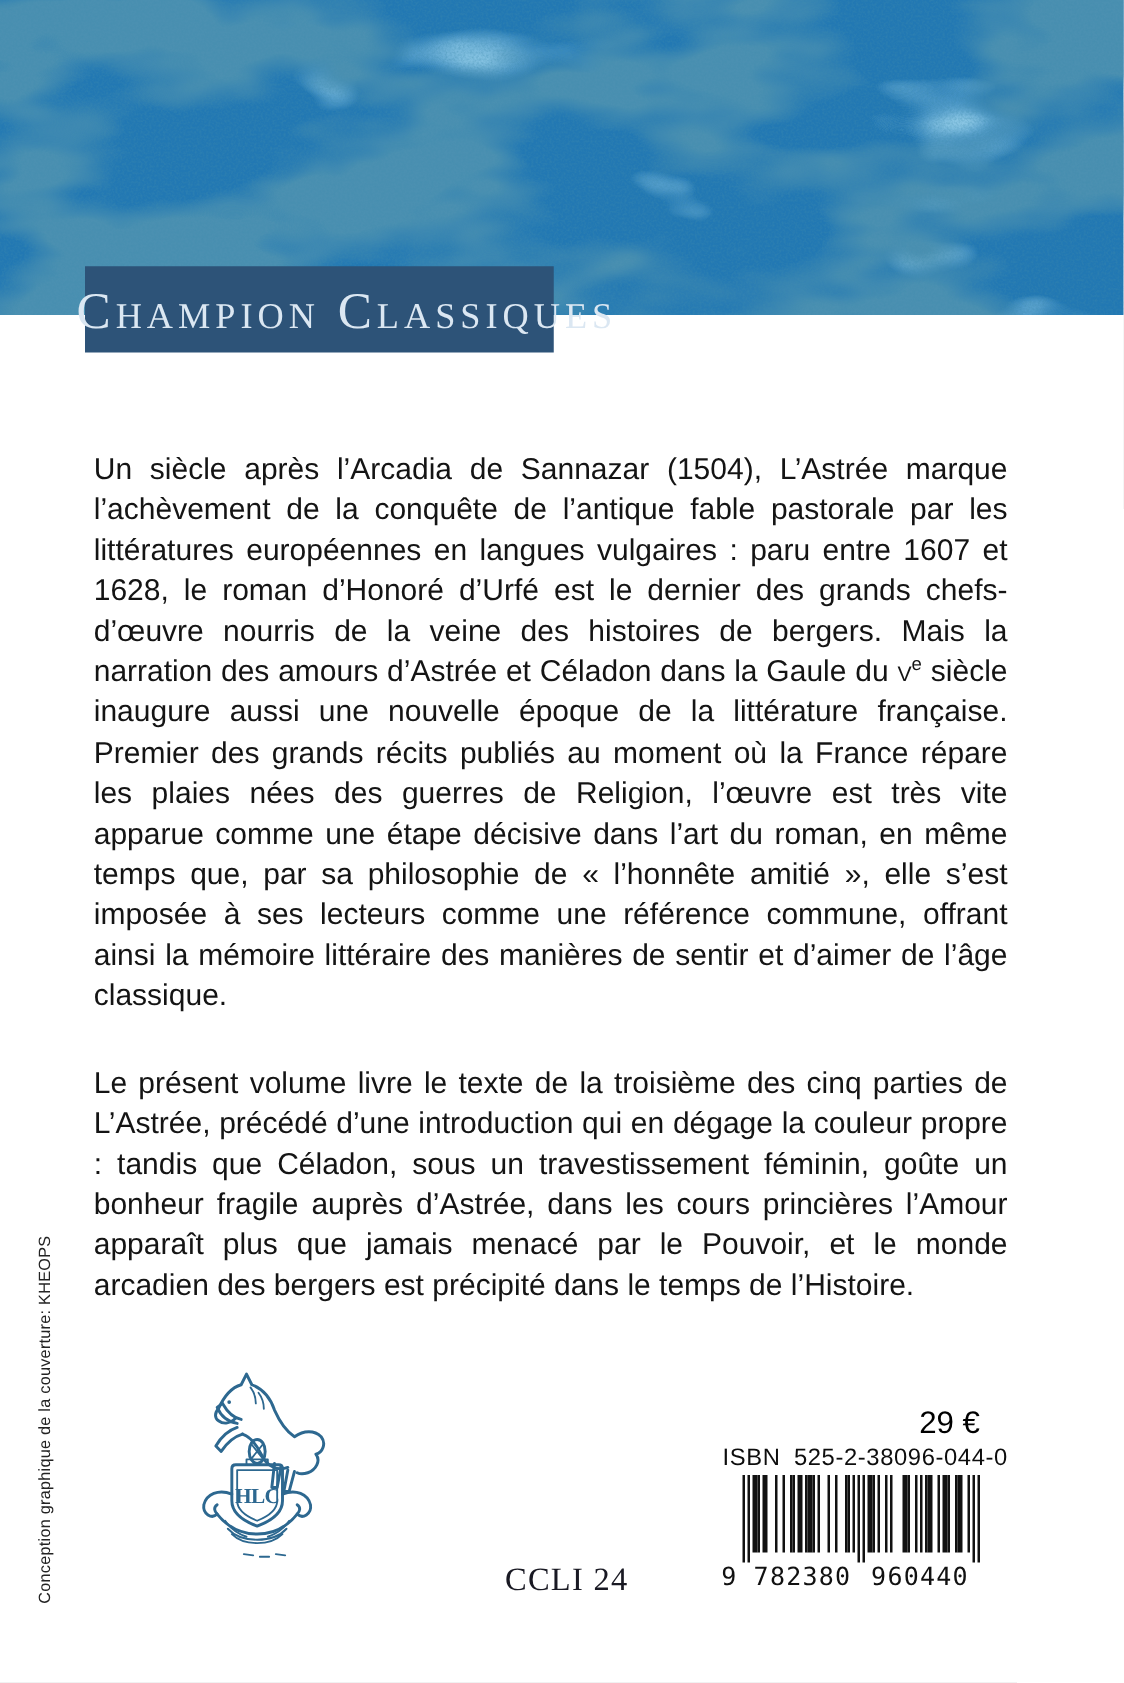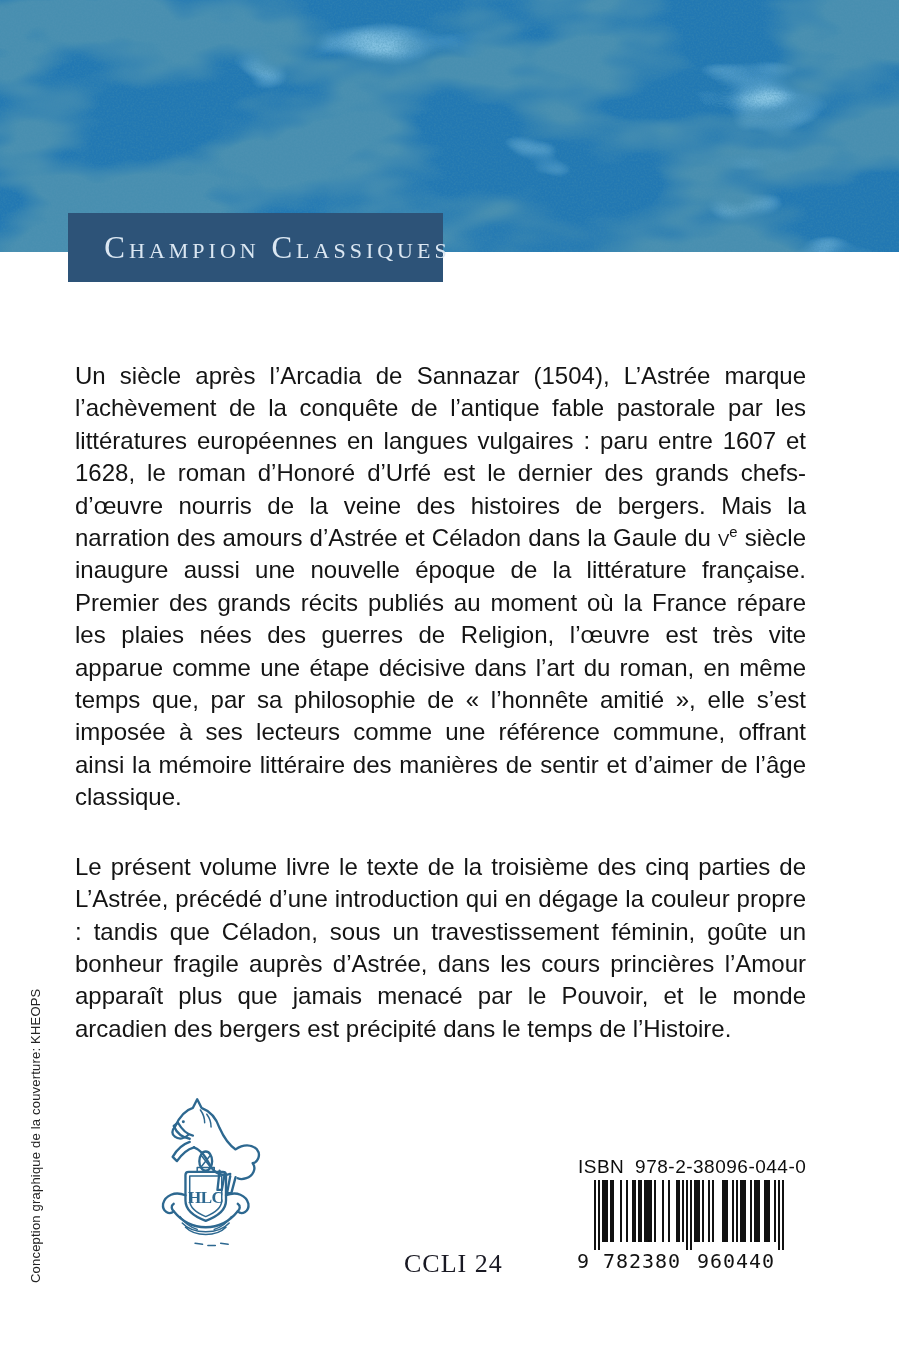--- a/index.html
+++ b/index.html
@@ -16,21 +16,21 @@
 
   
   .banner {
     position:absolute; left:68px; top:213px; width:375px; height:69px;
     background:var(--banner-bg, #2d5378);
     display:flex; align-items:center; justify-content:center;
   }
   .banner-label {
     font-family:"Liberation Serif", serif;
     font-variant:small-caps;
-    font-size:31px; letter-spacing:4px;
+    font-size:41px; letter-spacing:4px;
     color:var(--banner-text, #dbe7f2);
     white-space:nowrap;
     margin-left:44px;
   }
 
   
   .blurb {
     position:absolute; left:75px; top:360px; width:731px;
     text-align:justify;
     font-size:24px; line-height:32.4px;
@@ -165,21 +165,22 @@
     <path d="M85 94 C95 90 104 94 106 102 C107 109 100 113 96 109 C98 107 99 104 96 102"></path>
 
     <path d="M36 109 C44 119 54 124 66 124 C78 124 88 119 96 109"></path>
     <path class="fine" d="M42 114 C46 120 52 124 58 126 M90 114 C86 120 80 124 74 126"></path>
     <path class="fine" d="M44 120 C54 131 78 131 88 120 M47 124 C56 133 76 133 85 124"></path>
     <path class="fine" d="M56 139 L63 140 M68 141 L75 141 M80 139 L87 140"></path>
   </svg>
 
   <div class="series-number">CCLI 24</div>
 
-  <div class="isbn">ISBN 978-2-38096-044-0</div>
+  <div class="price">29 €</div>
+  <div class="isbn">ISBN 525-2-38096-044-0</div>
   <svg class="barcode" viewBox="-16 0 206 100" xmlns="http://www.w3.org/2000/svg">
       <rect x="0" y="0" width="2" height="70"></rect>
       <rect x="4" y="0" width="2" height="70"></rect>
       <rect x="8" y="0" width="2" height="62"></rect>
       <rect x="10" y="0" width="2" height="62"></rect>
       <rect x="12" y="0" width="2" height="62"></rect>
       <rect x="16" y="0" width="2" height="62"></rect>
       <rect x="18" y="0" width="2" height="62"></rect>
       <rect x="26" y="0" width="2" height="62"></rect>
       <rect x="32" y="0" width="2" height="62"></rect>

